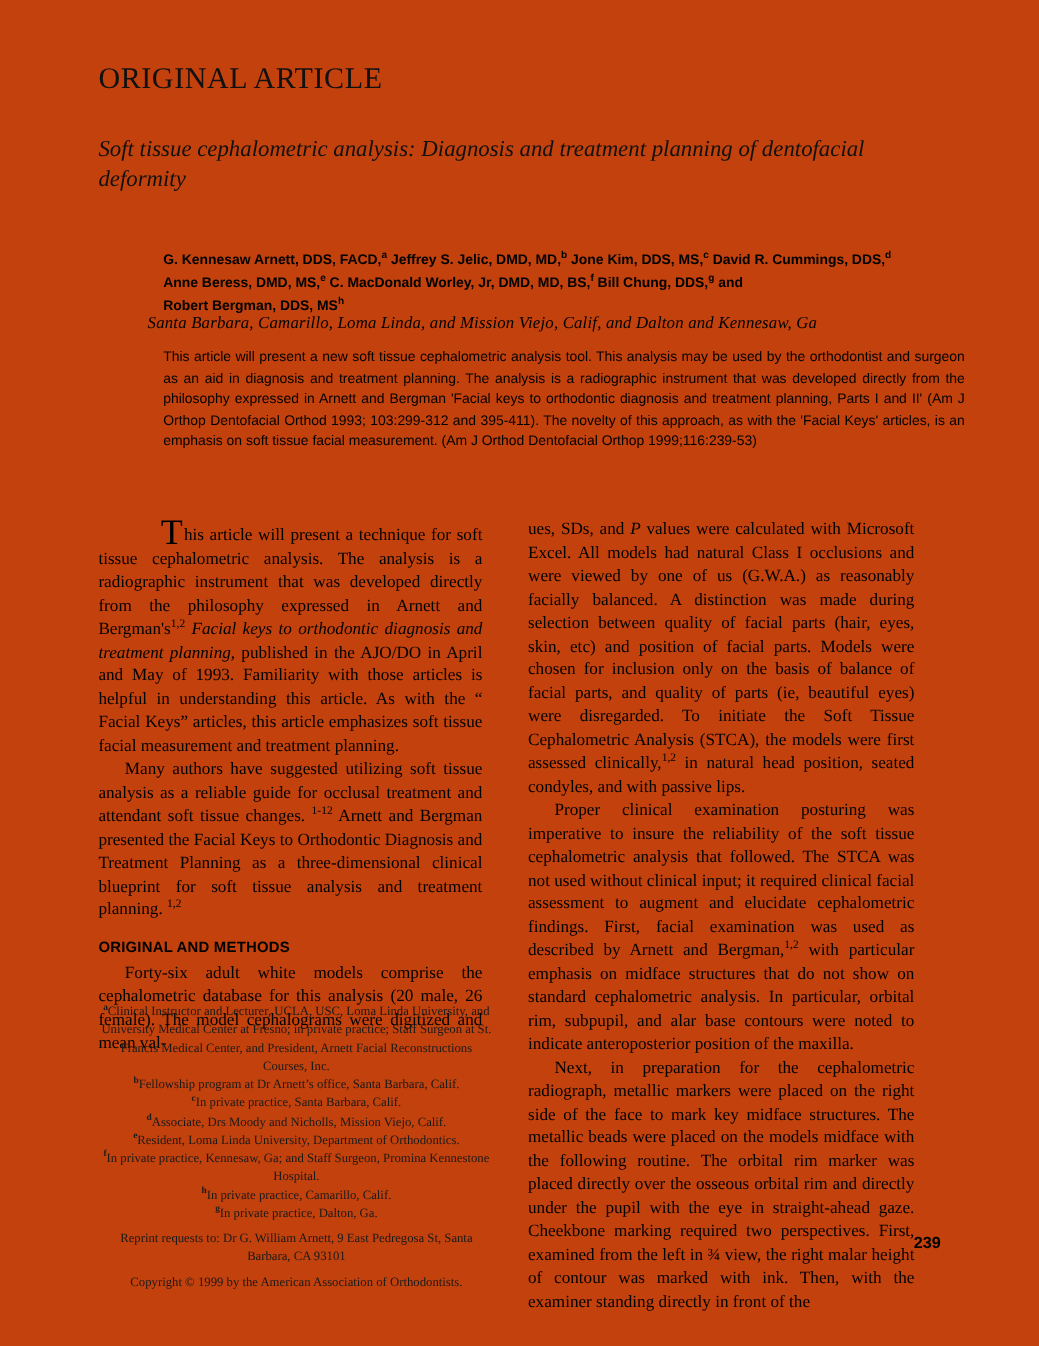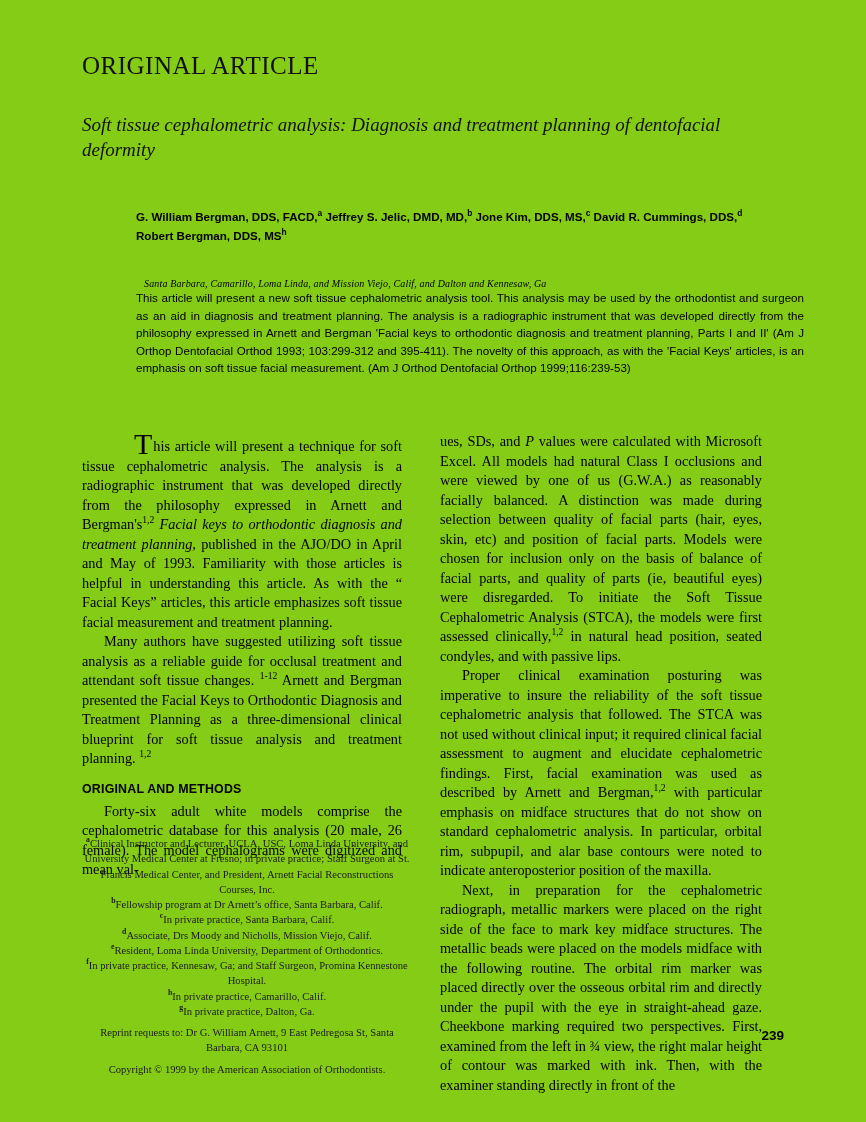--- a/index.html
+++ b/index.html
@@ -11,21 +11,21 @@
     width: 866px;
     height: 1122px;
     position: relative;
     font-family: "Liberation Serif", serif;
     color: #000000;
     overflow: hidden;
   }
   .page {
     position: absolute;
     inset: 0;
-    background: #84cc16;
+    background: #c2410c;
   }
 
   
   #section-head {
     position: absolute;
     left: 82px;
     top: 52px;
     width: 700px;
   }
   #section-head .kicker {
@@ -61,29 +61,28 @@
     color: #000;
   }
   #author-block sup {
     font-size: 8.4px;
     font-weight: bold;
     vertical-align: super;
     line-height: 0;
   }
   #affil-cities {
     position: absolute;
-    left: 144px;
+    left: 123px;
     top: 262px;
     width: 680px;
     font-family: "Liberation Serif", serif;
     font-style: italic;
-    font-size: 10px;
+    font-size: 14px;
     letter-spacing: 0.15px;
     color: #000;
-    margin-top: 16px;
   }
 
   
   #abstract {
     position: absolute;
     left: 136px;
     top: 289px;
     width: 668px;
     font-family: "Liberation Sans", sans-serif;
     font-size: 11.6px;
@@ -184,21 +183,24 @@
 <div class="page">
 
   <div id="section-head">
     <div class="kicker">ORIGINAL ARTICLE</div>
   </div>
 
   <div id="article-title">Soft tissue cephalometric analysis: Diagnosis and treatment planning of dentofacial deformity</div>
 
   <div id="author-block">
     <div>
-      <span>G. William Bergman, DDS, FACD,</span><sup>a</sup><span> Jeffrey S. Jelic, DMD, MD,</span><sup>b</sup><span> Jone Kim, DDS, MS,</span><sup>c</sup><span> David R. Cummings, DDS,</span><sup>d</sup>
+      <span>G. Kennesaw Arnett, DDS, FACD,</span><sup>a</sup><span> Jeffrey S. Jelic, DMD, MD,</span><sup>b</sup><span> Jone Kim, DDS, MS,</span><sup>c</sup><span> David R. Cummings, DDS,</span><sup>d</sup>
+    </div>
+    <div>
+      <span>Anne Beress, DMD, MS,</span><sup>e</sup><span> C. MacDonald Worley, Jr, DMD, MD, BS,</span><sup>f</sup><span>  Bill Chung, DDS,</span><sup>g</sup><span> and</span>
     </div>
     <div>
       <span>Robert Bergman, DDS, MS</span><sup>h</sup>
     </div>
   </div>
 
   <div id="affil-cities">Santa Barbara, Camarillo, Loma Linda, and Mission Viejo, Calif, and Dalton and Kennesaw, Ga</div>
 
   <div id="abstract">This article will present a new soft tissue cephalometric analysis tool. This analysis may be used by the orthodontist and surgeon as an aid in diagnosis and treatment planning. The analysis is a radiographic instrument that was developed directly from the philosophy expressed in Arnett and Bergman 'Facial keys to orthodontic diagnosis and treatment planning, Parts I and II' (Am J Orthop Dentofacial Orthod 1993; 103:299-312 and 395-411). The novelty of this approach, as with the 'Facial Keys' articles, is an emphasis on soft tissue facial measurement. (Am J Orthod Dentofacial Orthop 1999;116:239-53)</div>
 

